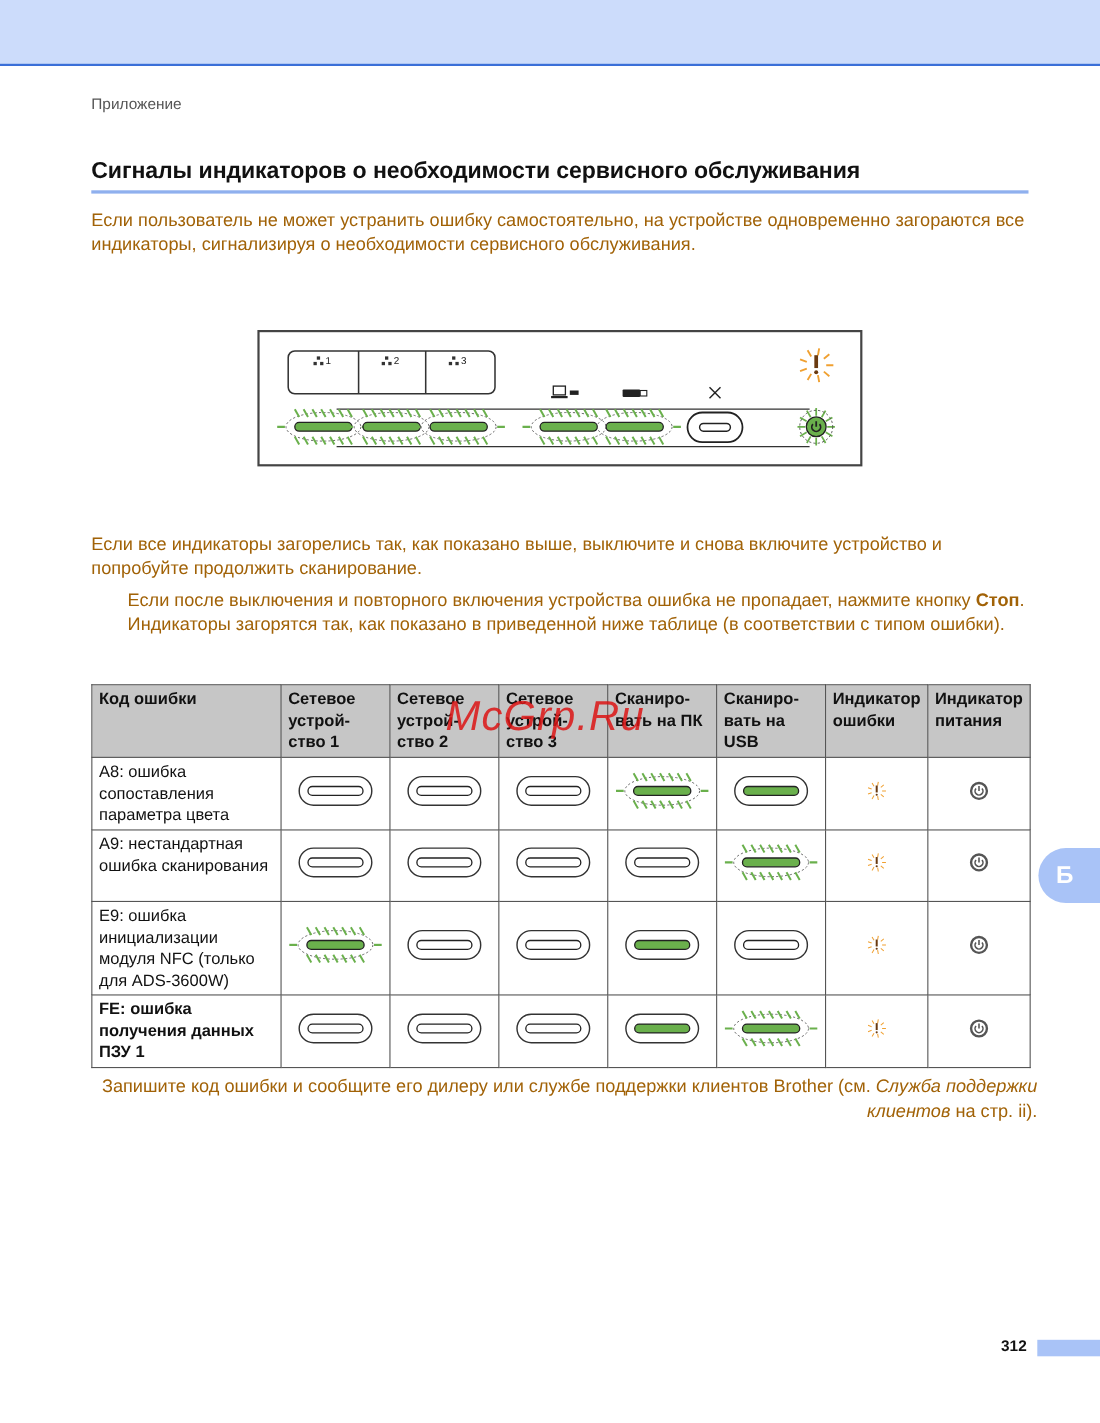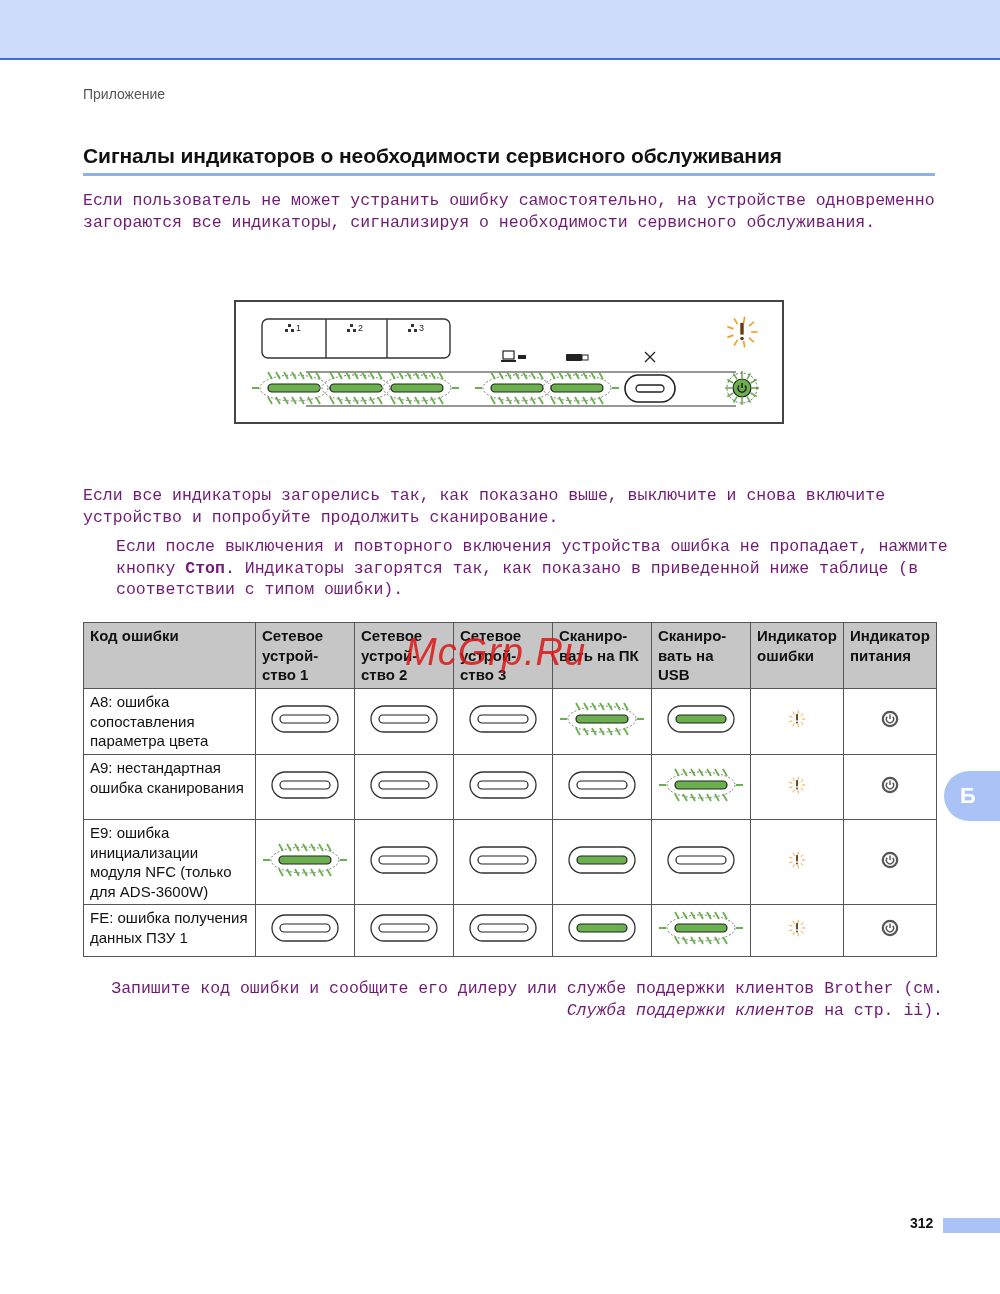--- a/index.html
+++ b/index.html
@@ -4,40 +4,40 @@
 <style>
   * { box-sizing: border-box; margin: 0; padding: 0; }
   html, body { width: 1000px; height: 1294px; background: #ffffff; overflow: hidden; }
   body { position: relative; font-family: "Liberation Sans", sans-serif; color: #111; }
 
   .top-band { position: absolute; left: 0; top: 0; width: 1000px; height: 60px; background: #ccdcfb; border-bottom: 2px solid #3a6fd8; }
   .breadcrumb { position: absolute; left: 83px; top: 86px; font-size: 14px; color: #555; }
   .section-title { position: absolute; left: 83px; top: 144px; font-size: 21px; font-weight: bold; color: #111; letter-spacing: -0.1px; }
   .title-rule { position: absolute; left: 83px; top: 173px; width: 852px; height: 3px; background: #8fb0ee; }
 
-  .para { position: absolute; left: 83px; width: 860px; font-size: 16.5px; line-height: 21.5px; color: #701a75; font-family: Liberation Mono, monospace; }
+  .para { position: absolute; left: 83px; width: 860px; font-size: 16.5px; line-height: 21.5px; color: #a16207; }
   .p1 { top: 190px; }
   .p2 { top: 485px; }
   .p3 { top: 536px; margin-left: 33px; }
   .p4 { top: 978px; text-align: right; }
   .para b { font-weight: bold; }
   .para i { font-style: italic; }
 
   .panel { position: absolute; left: 234px; top: 300px; width: 550px; height: 124px; border: 2px solid #444; background: #fff; }
   .panel svg { position: absolute; left: 0; top: 0; }
 
   table.err { position: absolute; left: 83px; top: 622px; width: 854px; border-collapse: collapse; font-size: 15px; line-height: 19.5px; }
   table.err th, table.err td { border: 1.5px solid #555; vertical-align: top; text-align: left; padding: 3px 6px; }
   table.err th { background: #c6c6c6; font-weight: bold; height: 66px; }
   table.err td.icon-cell { text-align: center; vertical-align: middle; padding: 0; }
   table.err td.code { font-weight: normal; }
   table.err tr.r1 td { height: 66px; }
   table.err tr.r2 td { height: 65px; }
   table.err tr.r3 td { height: 85px; }
-  table.err tr.r4 td { height: 52px; }
+  table.err tr.r4 td { height: 52px; font-weight: bold; }
   .col-code { width: 172px; } .col-n { width: 99px; } .col-i { width: 93px; }
 
   .watermark { position: absolute; left: 405px; top: 631px; font-size: 38px; color: rgba(220,20,20,0.85); font-style: italic; letter-spacing: 1px; pointer-events: none; }
 
   .side-tab { position: absolute; left: 944px; top: 771px; width: 60px; height: 50px; background: #a9c3f7; border-radius: 25px 0 0 25px; color: #fff; font-weight: bold; font-size: 22px; display: flex; align-items: center; padding-left: 16px; }
   .page-num { position: absolute; left: 910px; top: 1215px; font-size: 14px; font-weight: bold; color: #111; }
   .page-bar { position: absolute; left: 943px; top: 1218px; width: 57px; height: 15px; background: #a9c3f7; }
 </style>
 </head>
 <body>

